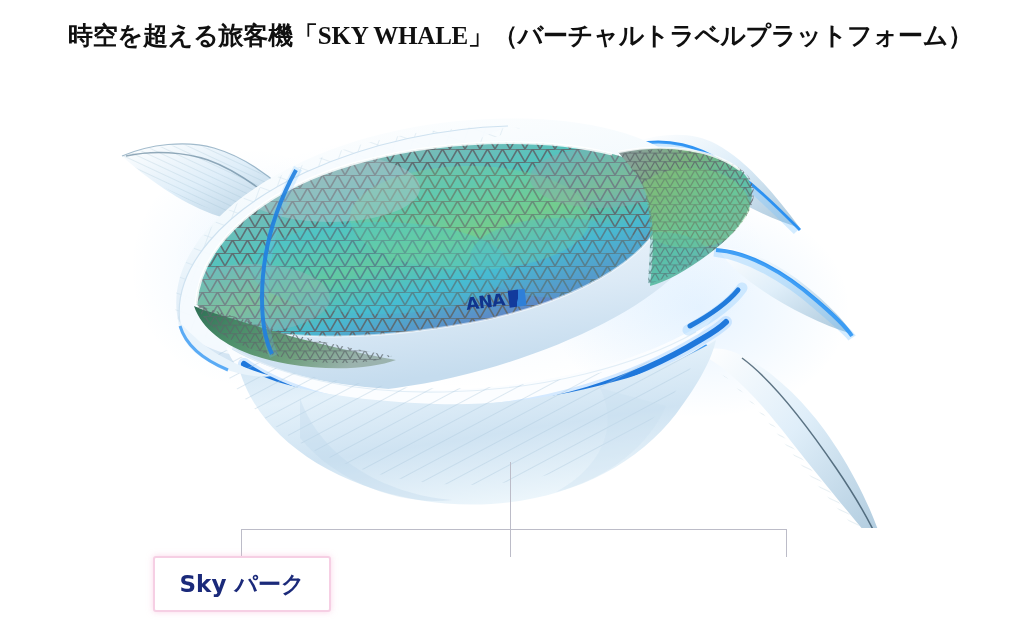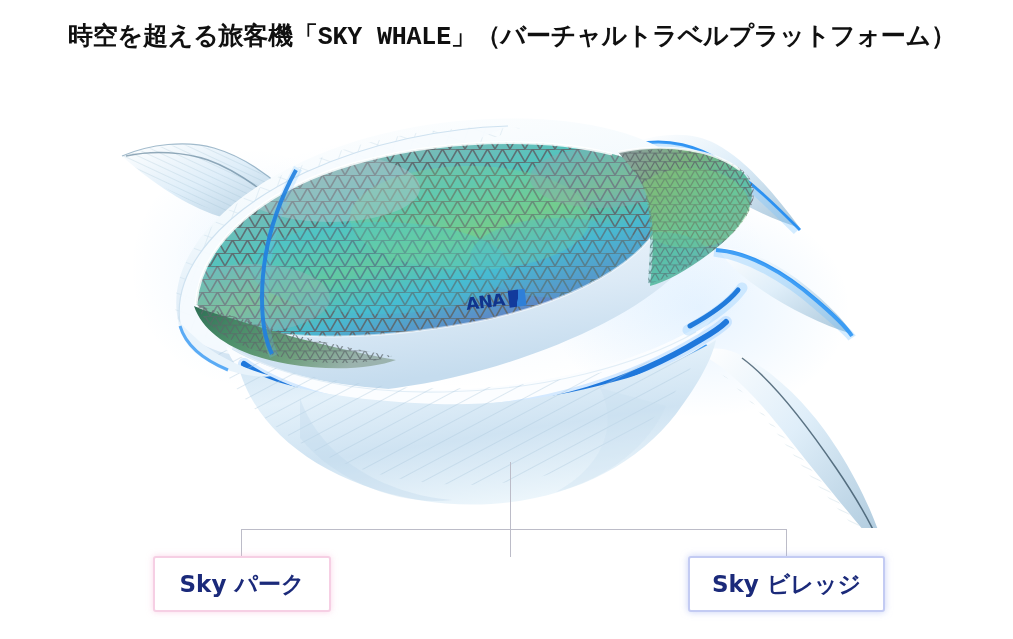--- a/index.html
+++ b/index.html
@@ -20,21 +20,21 @@
   
   .page-title {
     position: absolute;
     left: 68px;
     top: 19px;
     font-size: 25px;
     font-weight: 700;
     color: #101010;
     letter-spacing: -0.2px;
     white-space: nowrap;
-    font-family: Liberation Mono, monospace;
+    font-family: Liberation Serif, serif;
   }
 
   
   .whale-stage {
     position: absolute;
     left: 0px;
     top: 58px;
     width: 1013px;
     height: 470px;
   }
@@ -352,14 +352,13 @@
     <line x1="510.5" y1="462" x2="510.5" y2="529"></line>
     <line x1="241" y1="529.5" x2="787" y2="529.5"></line>
     <line x1="241.5" y1="529" x2="241.5" y2="557"></line>
     <line x1="510.5" y1="529" x2="510.5" y2="557"></line>
     <line x1="786.5" y1="529" x2="786.5" y2="557"></line>
   </g>
 </svg>
 
 <div class="nodes">
   <div class="node park">Sky パーク</div>
-  <div class="node village">Sky ビレッジ</div>
 </div>
 
 </body></html>

